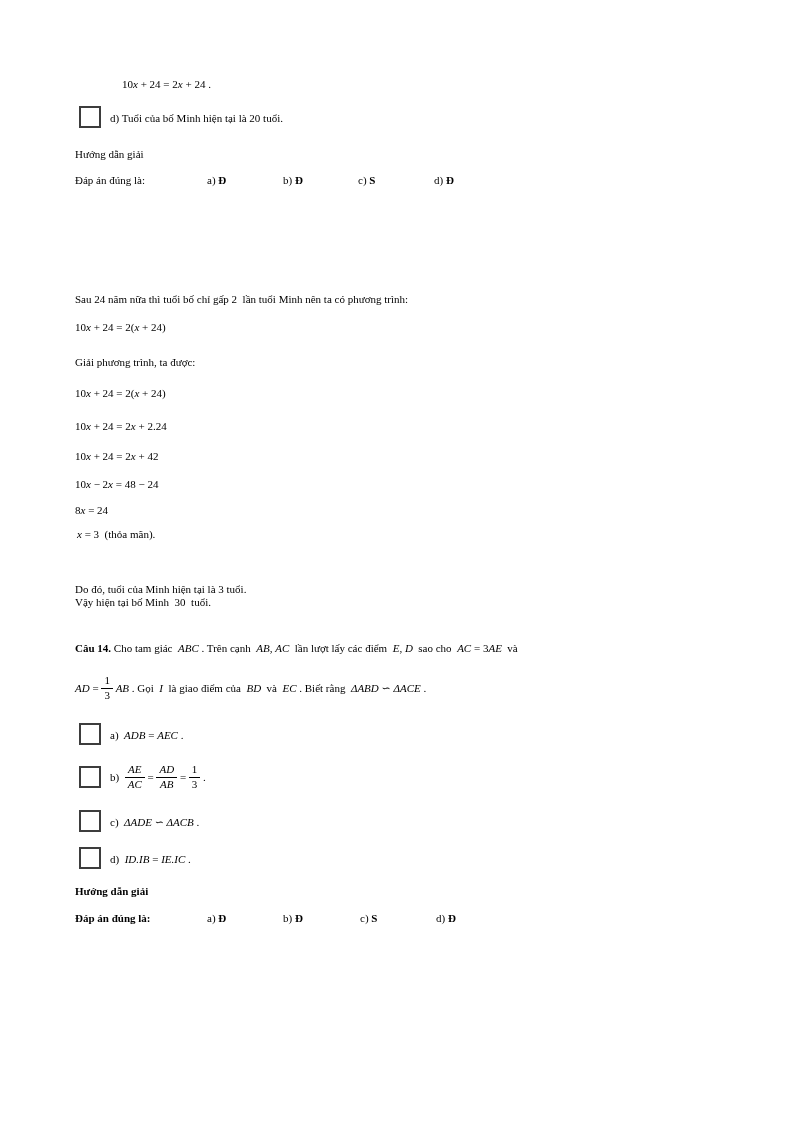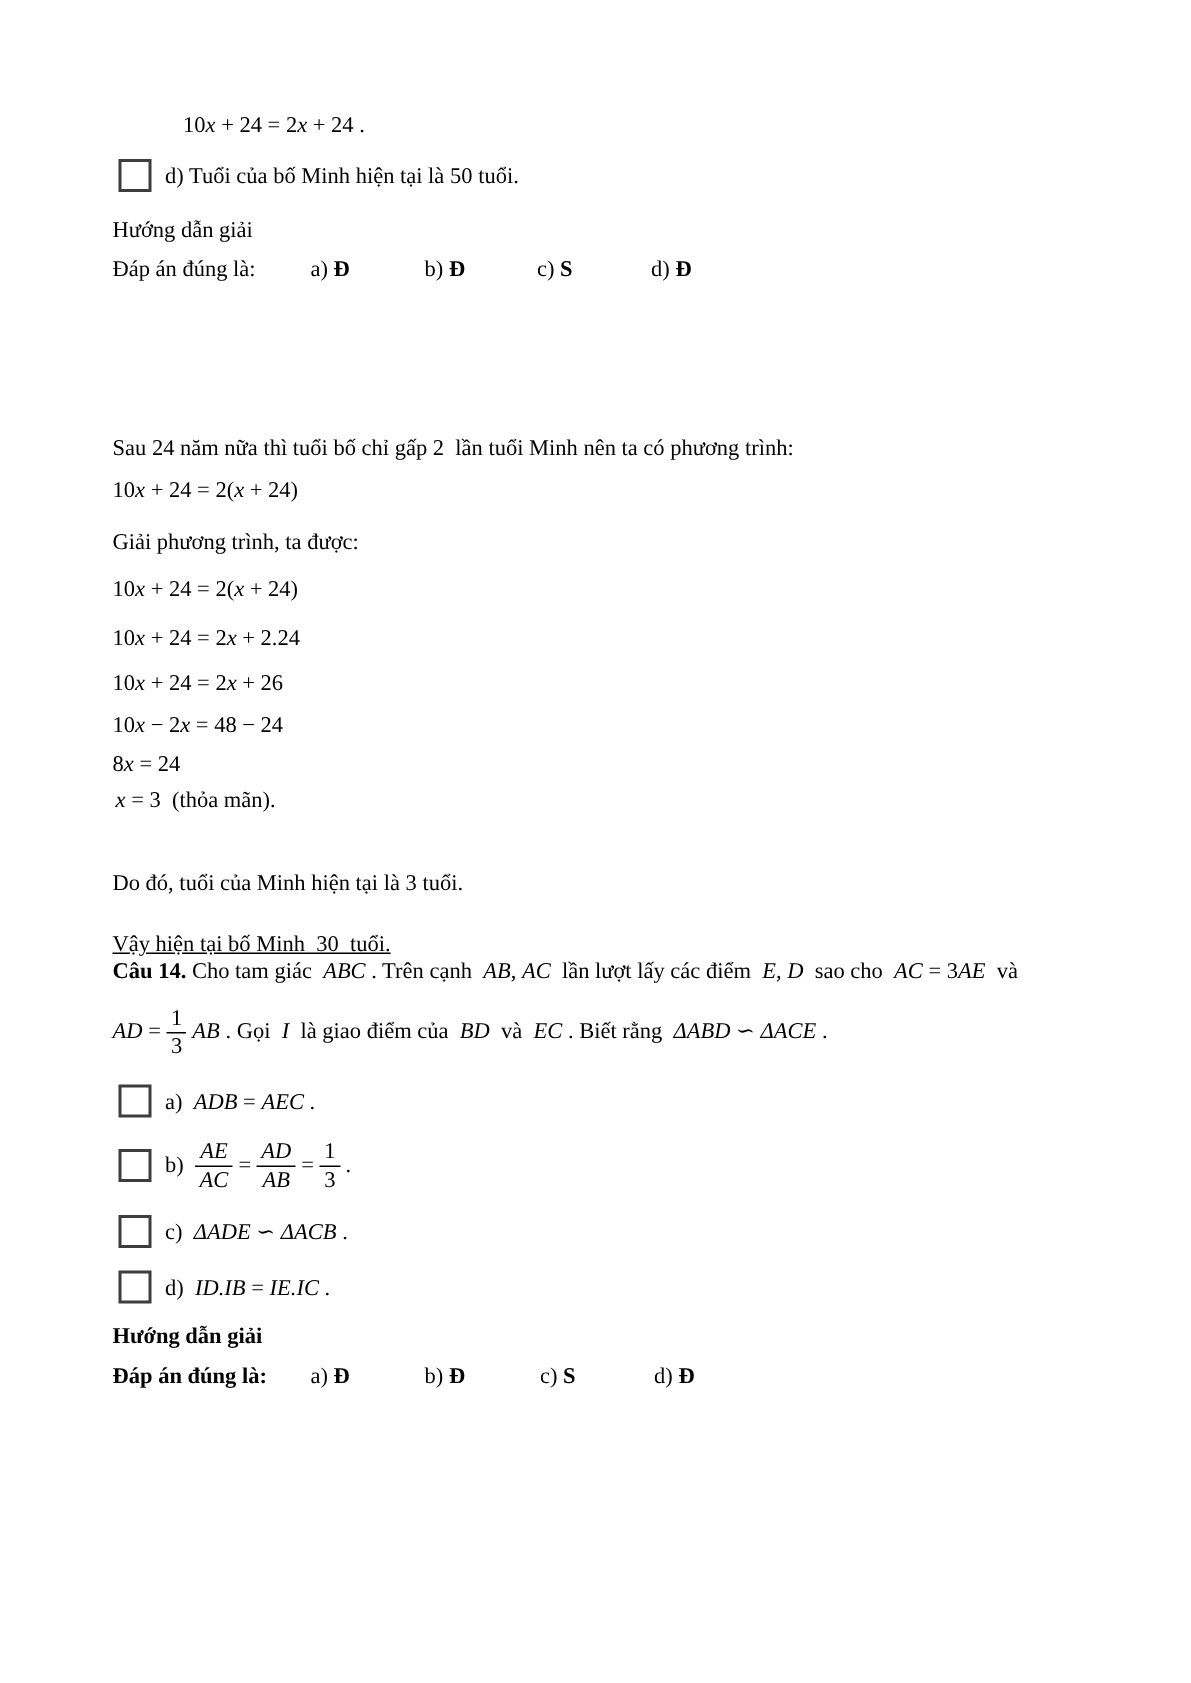--- a/index.html
+++ b/index.html
@@ -1,21 +1,21 @@
 <!DOCTYPE html>
 <html><head>
 <meta charset="utf-8">
 <style>
   html,body{margin:0;padding:0;background:#ffffff;}
   .page{
     position:relative;
     width:794px;height:1122px;
     background:#ffffff;
     font-family:"Liberation Serif","DejaVu Serif",serif;
-    font-size:15px;
+    font-size:11px;
     color:#000;
     overflow:hidden;
   }
   .line{
     position:absolute;
     white-space:pre;
     line-height:21px;
   }
   .line span{white-space:pre;}
   .line.mid{
@@ -44,38 +44,38 @@
   }
   .frac .den{border-top:1.2px solid #000;}
   .frac.i .num,.frac.i .den{font-style:italic;}
 </style>
 </head>
 <body>
 
 <div class="page">
     <div class="line" style="top: 74px; left: 122px;"><span>10</span><span class="i">x</span><span> + 24 = 2</span><span class="i">x</span><span> + 24 .</span></div>
     <div class="cbox" style="top: 106px; left: 79px;"></div>
-    <div class="line" style="top: 108px; left: 110px;"><span>d) Tuổi của bố Minh hiện tại là </span><span>50</span><span> tuổi.</span></div>
+    <div class="line" style="top: 108px; left: 110px;"><span>d) Tuổi của bố Minh hiện tại là </span><span>20</span><span> tuổi.</span></div>
     <div class="line" style="top: 144px; left: 75px;"><span>Hướng dẫn giải</span></div>
     <div class="line" style="top: 170px; left: 75px;"><span>Đáp án đúng là:</span></div>
     <div class="line" style="top: 170px; left: 207px;"><span>a) </span><span class="b">Đ</span></div>
     <div class="line" style="top: 170px; left: 283px;"><span>b) </span><span class="b">Đ</span></div>
     <div class="line" style="top: 170px; left: 358px;"><span>c) </span><span class="b">S</span></div>
     <div class="line" style="top: 170px; left: 434px;"><span>d) </span><span class="b">Đ</span></div>
     <div class="line" style="top: 289px; left: 75px;"><span>Sau 24 năm nữa thì tuổi bố chỉ gấp 2  lần tuổi Minh nên ta có phương trình:</span></div>
     <div class="line" style="top: 317px; left: 75px;"><span>10</span><span class="i">x</span><span> + 24 = 2(</span><span class="i">x</span><span> + 24)</span></div>
     <div class="line" style="top: 352px; left: 75px;"><span>Giải phương trình, ta được:</span></div>
     <div class="line" style="top: 383px; left: 75px;"><span>10</span><span class="i">x</span><span> + 24 = 2(</span><span class="i">x</span><span> + 24)</span></div>
     <div class="line" style="top: 416px; left: 75px;"><span>10</span><span class="i">x</span><span> + 24 = 2</span><span class="i">x</span><span> + 2.24</span></div>
-    <div class="line" style="top: 446px; left: 75px;"><span>10</span><span class="i">x</span><span> + 24 = 2</span><span class="i">x</span><span> + 26</span></div>
+    <div class="line" style="top: 446px; left: 75px;"><span>10</span><span class="i">x</span><span> + 24 = 2</span><span class="i">x</span><span> + 42</span></div>
     <div class="line" style="top: 474px; left: 75px;"><span>10</span><span class="i">x</span><span> − 2</span><span class="i">x</span><span> = 48 − 24</span></div>
     <div class="line" style="top: 500px; left: 75px;"><span>8</span><span class="i">x</span><span> = 24</span></div>
     <div class="line" style="top: 524px; left: 77px;"><span class="i">x</span><span> = 3  (thỏa mãn).</span></div>
     <div class="line" style="top: 553px; left: 75px; margin-top: 26px;"><span>Do đó, tuổi của Minh hiện tại là 3 tuổi.</span></div>
-    <div class="line" style="top: 620px; left: 75px; text-decoration: underline;"><span>Vậy hiện tại bố Minh  30  tuổi.</span></div>
+    <div class="line" style="top: 592px; left: 75px;"><span>Vậy hiện tại bố Minh  30  tuổi.</span></div>
     <div class="line" style="top: 638px; left: 75px;"><span class="b">Câu 14.</span><span> Cho tam giác  </span><span class="i">ABC</span><span> . Trên cạnh  </span><span class="i">AB</span><span>, </span><span class="i">AC</span><span>  lần lượt lấy các điểm  </span><span class="i">E</span><span>, </span><span class="i">D</span><span>  sao cho  </span><span class="i">AC</span><span> = 3</span><span class="i">AE</span><span>  và</span></div>
     <div class="line mid" style="height: 44px; top: 666px; left: 75px;"><span class="i">AD</span><span> = </span><span class="frac"><span class="num">1</span><span class="den">3</span></span><span> </span><span class="i">AB</span><span> . Gọi  </span><span class="i">I</span><span>  là giao điểm của  </span><span class="i">BD</span><span>  và  </span><span class="i">EC</span><span> . Biết rằng  </span><span class="i">ΔABD</span><span> ∽ </span><span class="i">ΔACE</span><span> .</span></div>
     <div class="cbox" style="top: 723px; left: 79px;"></div>
     <div class="line" style="top: 725px; left: 110px;"><span>a)  </span><span class="i">ADB</span><span> = </span><span class="i">AEC</span><span> .</span></div>
     <div class="cbox" style="top: 766px; left: 79px;"></div>
     <div class="line mid" style="height: 48px; top: 753px; left: 110px;"><span>b)  </span><span class="frac i"><span class="num">AE</span><span class="den">AC</span></span><span> = </span><span class="frac i"><span class="num">AD</span><span class="den">AB</span></span><span> = </span><span class="frac"><span class="num">1</span><span class="den">3</span></span><span> .</span></div>
     <div class="cbox" style="top: 810px; left: 79px;"></div>
     <div class="line" style="top: 812px; left: 110px;"><span>c)  </span><span class="i">ΔADE</span><span> ∽ </span><span class="i">ΔACB</span><span> .</span></div>
     <div class="cbox" style="top: 847px; left: 79px;"></div>
     <div class="line" style="top: 849px; left: 110px;"><span>d)  </span><span class="i">ID.IB</span><span> = </span><span class="i">IE.IC</span><span> .</span></div>

